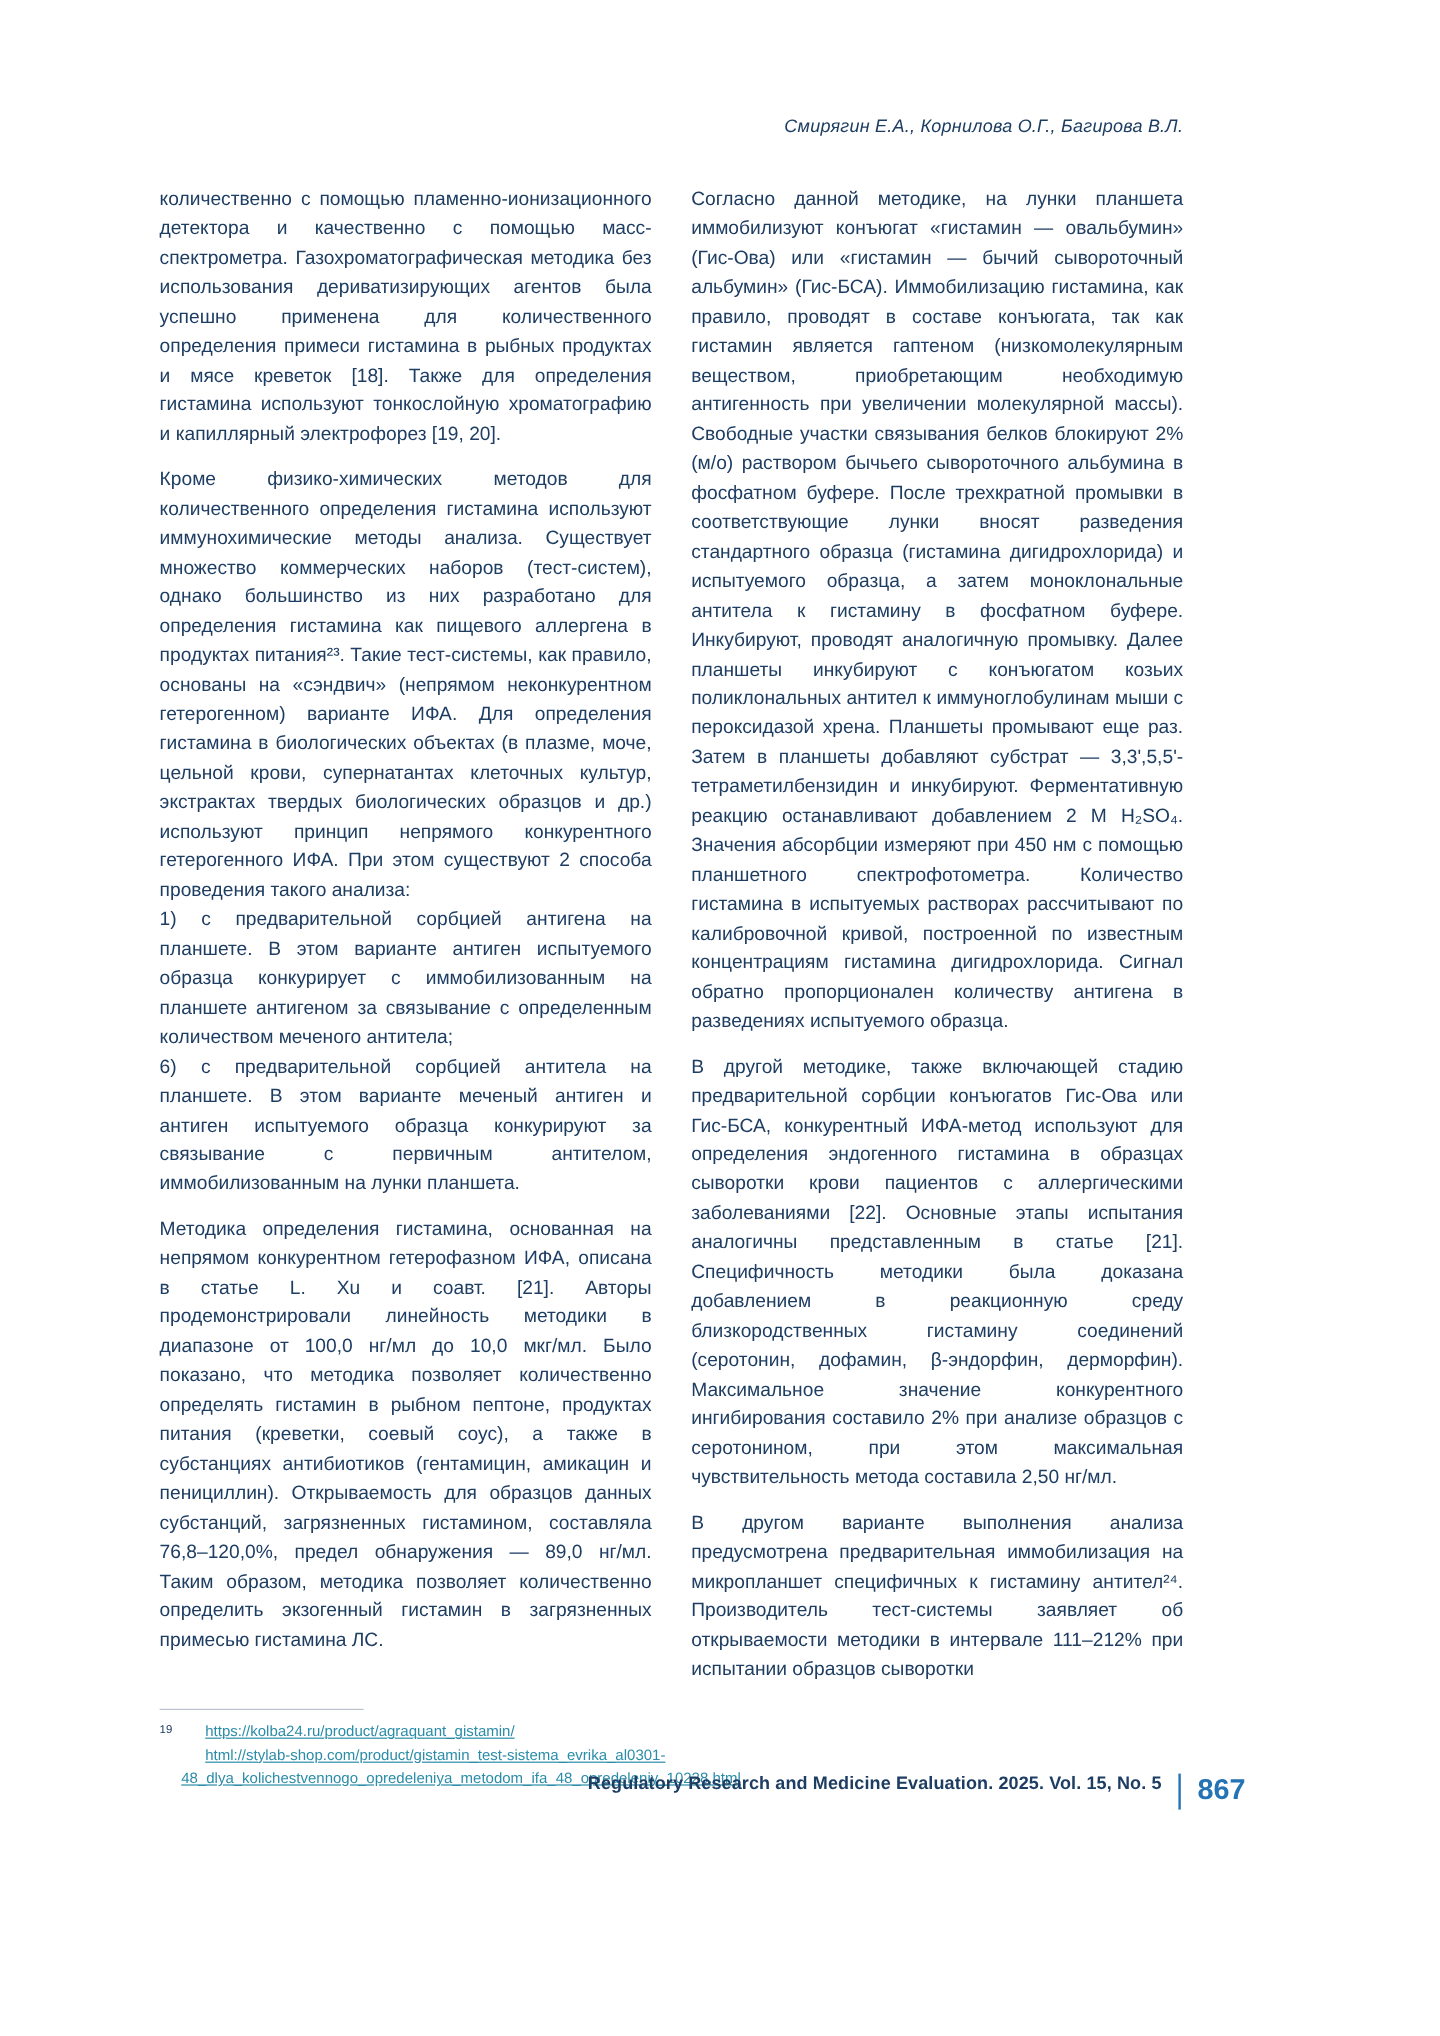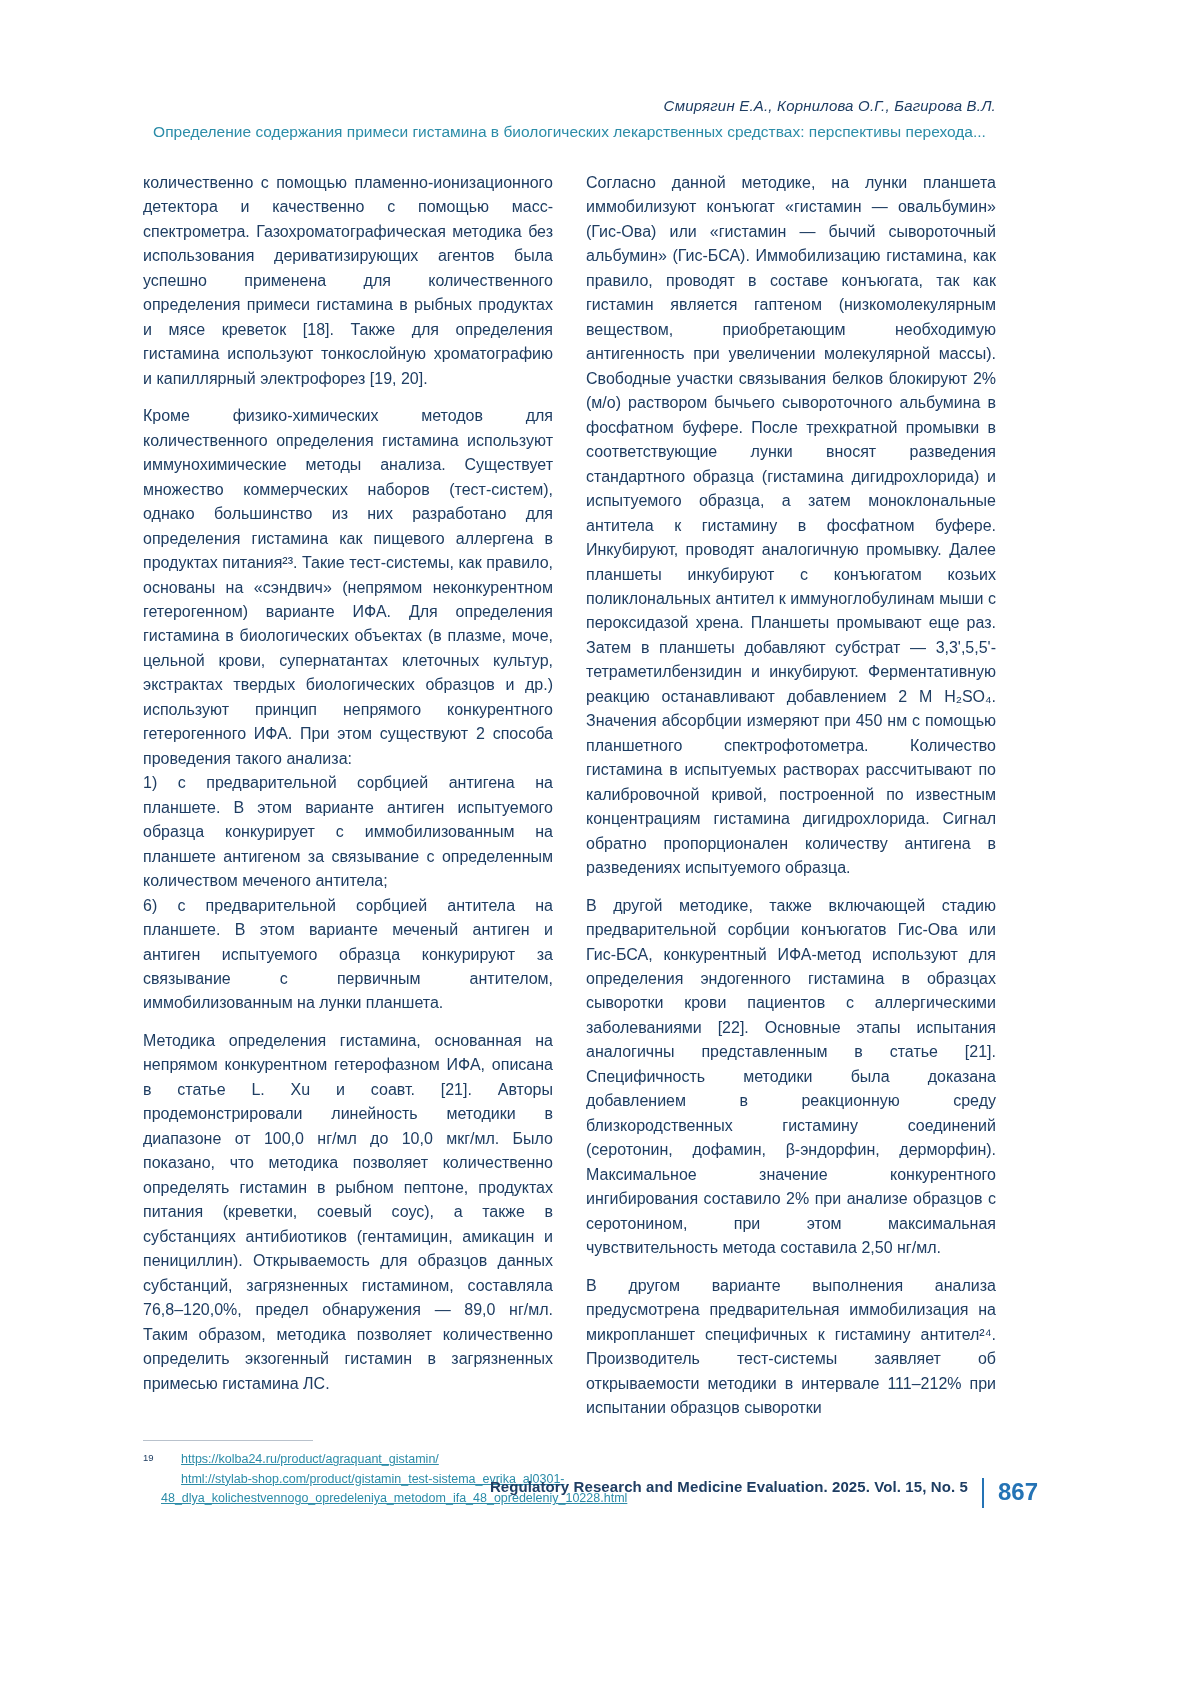--- a/index.html
+++ b/index.html
@@ -8,41 +8,41 @@
   .page {
     position: relative;
     width: 1200px;
     height: 1697px;
     margin: 0 auto;
     background: #ffffff;
     overflow: hidden;
   }
   .content {
     position: absolute;
-    left: 143px;
+    left: 133px;
     top: 97px;
     width: 853px;
   }
   .authors {
     text-align: right;
     font-style: italic;
     font-size: 15px;
     color: #1e3d62;
     letter-spacing: 0.2px;
   }
   .running-title {
     text-align: center;
     font-size: 15.5px;
     color: #2b8ca8;
     margin-top: 9px;
   }
   .columns {
     display: flex;
     gap: 33px;
-    margin-top: 30px;
+    margin-top: 41px;
   }
   .col { width: 410px; }
   .para {
     font-size: 16px;
     line-height: 1.53;
     text-align: justify;
     color: #1e3d62;
   }
   .gap-after { margin-bottom: 13px; }
   .footnotes { margin-top: 20px; }
@@ -101,21 +101,20 @@
 </style>
 </head>
 <body>
 
 <div class="page">
 
   <div class="content">
 
     <header>
       <div class="authors">Смирягин Е.А., Корнилова О.Г., Багирова В.Л.</div>
-      <div class="running-title">Определение содержания примеси гистамина в биологических лекарственных средствах: перспективы перехода...</div>
     </header>
 
     <main class="columns">
       <div class="col">
         <p class="para gap-after">количественно с помощью пламенно-ионизационного детектора и качественно с помощью масс-спектрометра. Газохроматографическая методика без использования дериватизирующих агентов была успешно применена для количественного определения примеси гистамина в рыбных продуктах и мясе креветок [18]. Также для определения гистамина используют тонкослойную хроматографию и капиллярный электрофорез [19, 20].</p>
         <p class="para">Кроме физико-химических методов для количественного определения гистамина используют иммунохимические методы анализа. Существует множество коммерческих наборов (тест-систем), однако большинство из них разработано для определения гистамина как пищевого аллергена в продуктах питания²³. Такие тест-системы, как правило, основаны на «сэндвич» (непрямом неконкурентном гетерогенном) варианте ИФА. Для определения гистамина в биологических объектах (в плазме, моче, цельной крови, супернатантах клеточных культур, экстрактах твердых биологических образцов и др.) используют принцип непрямого конкурентного гетерогенного ИФА. При этом существуют 2 способа проведения такого анализа:</p>
         <p class="para">1) с предварительной сорбцией антигена на планшете. В этом варианте антиген испытуемого образца конкурирует с иммобилизованным на планшете антигеном за связывание с определенным количеством меченого антитела;</p>
         <p class="para gap-after">6) с предварительной сорбцией антитела на планшете. В этом варианте меченый антиген и антиген испытуемого образца конкурируют за связывание с первичным антителом, иммобилизованным на лунки планшета.</p>
         <p class="para">Методика определения гистамина, основанная на непрямом конкурентном гетерофазном ИФА, описана в статье L. Xu и соавт. [21]. Авторы продемонстрировали линейность методики в диапазоне от 100,0 нг/мл до 10,0 мкг/мл. Было показано, что методика позволяет количественно определять гистамин в рыбном пептоне, продуктах питания (креветки, соевый соус), а также в субстанциях антибиотиков (гентамицин, амикацин и пенициллин). Открываемость для образцов данных субстанций, загрязненных гистамином, составляла 76,8–120,0%, предел обнаружения — 89,0 нг/мл. Таким образом, методика позволяет количественно определить экзогенный гистамин в загрязненных примесью гистамина ЛС.</p>
       </div>

